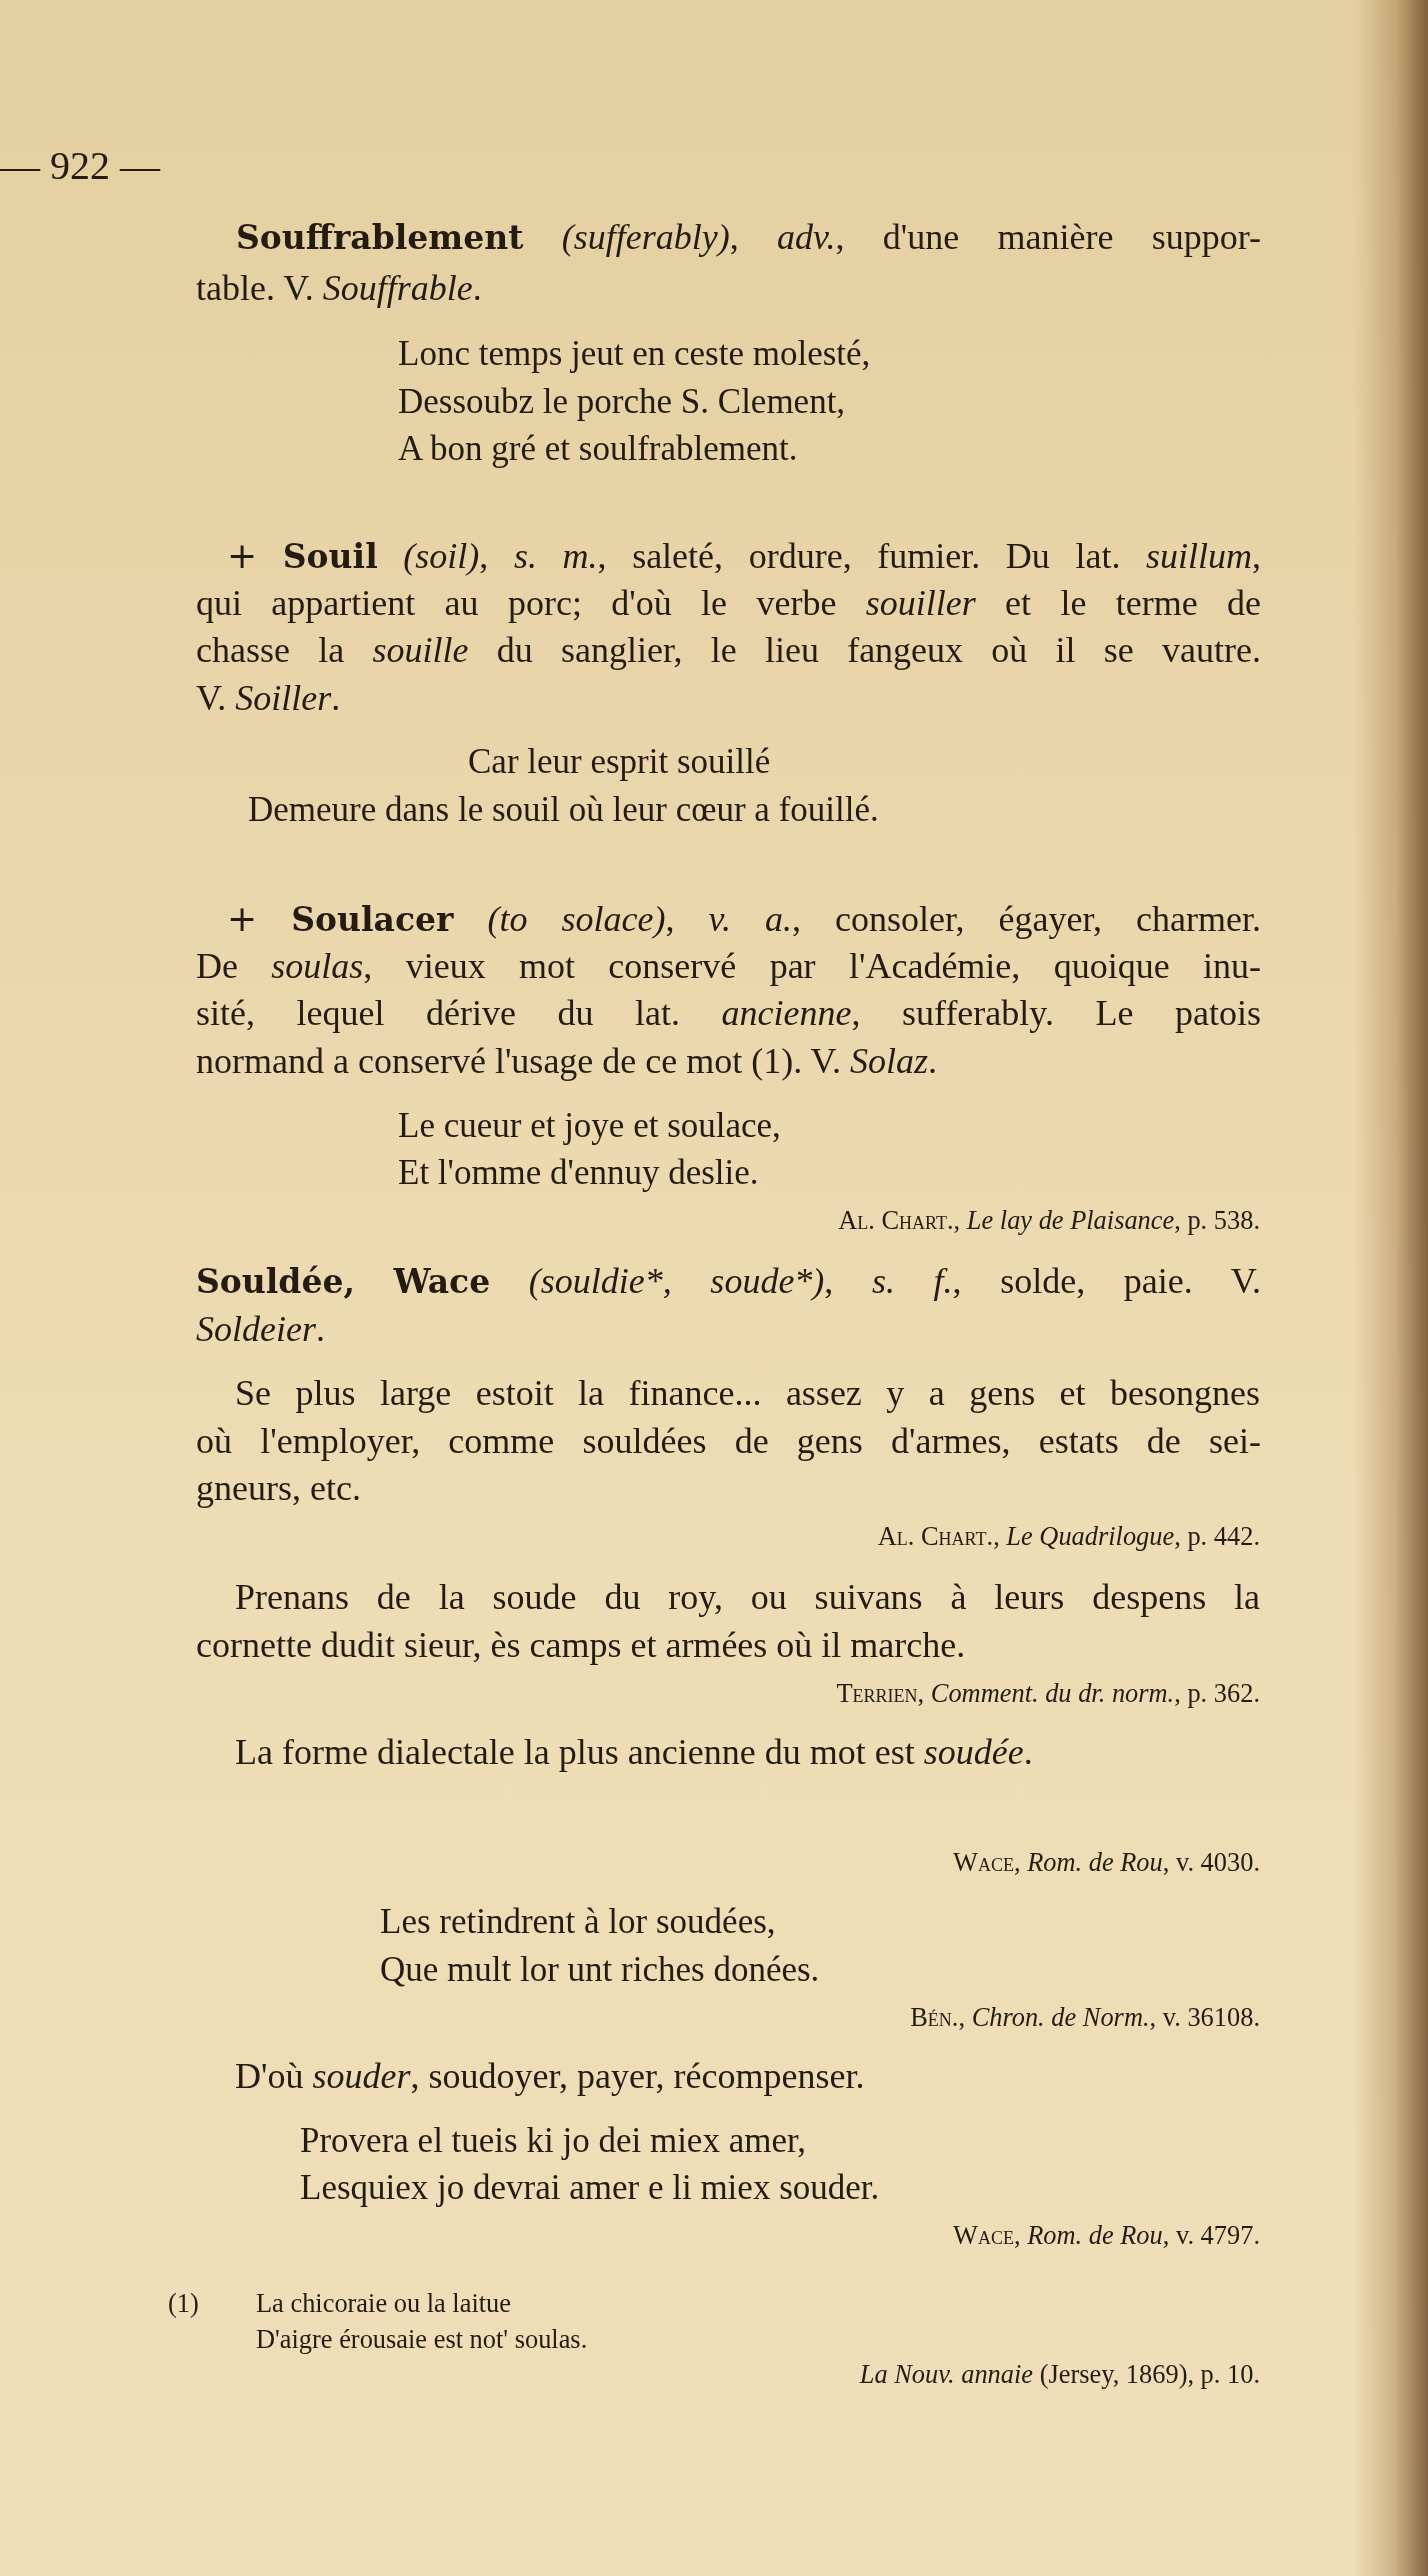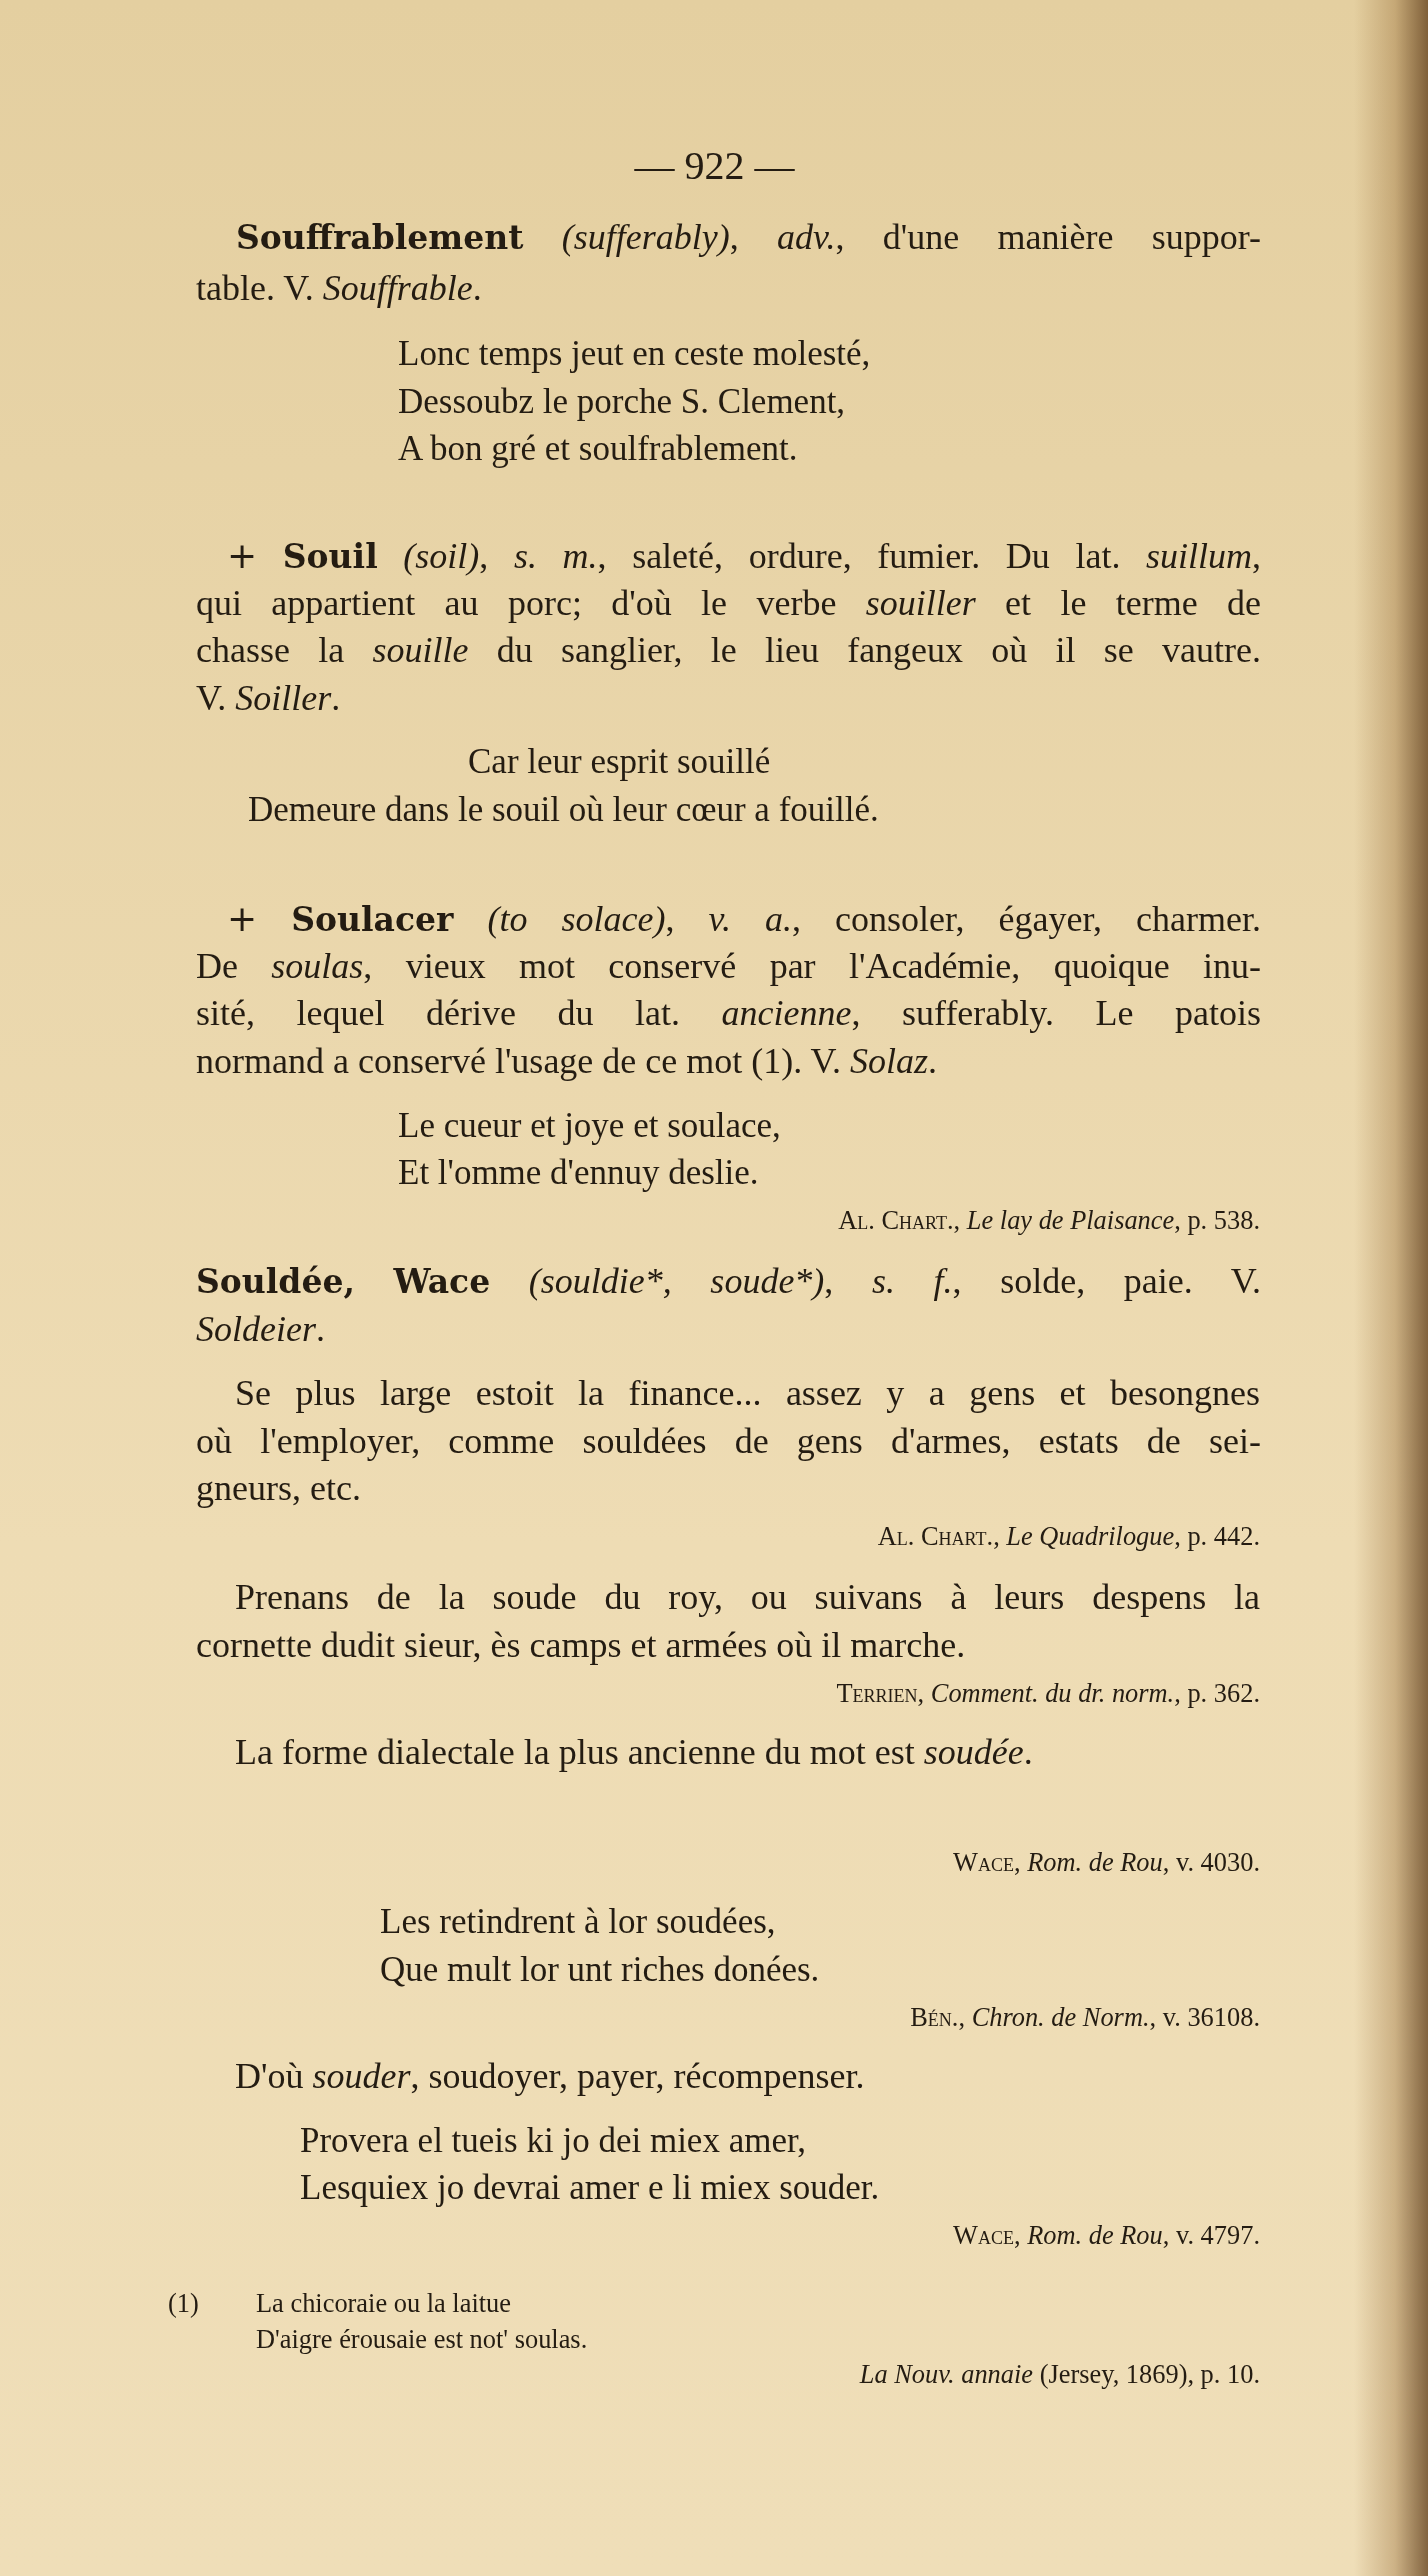--- a/index.html
+++ b/index.html
@@ -22,21 +22,21 @@
     transform-origin: left top;
   }
   .body-line { left: 196px; width: 1065px; text-align: justify; text-align-last: justify; }
   .body-line.last { text-align-last: left; }
   .verse { font-size: 35px; }
   .cite { font-size: 26.4px; text-align: right; right: 169px; left: auto; }
   .sc { font-variant: small-caps; }
   .hw { font-weight: bold; font-family: "DejaVu Serif", serif; font-size: 33px; }
   .i { font-style: italic; }
   .pageno {
-    position: absolute; left: 0; width: 1429px; text-align: center; top: 142px;
+    position: absolute; left: 0; width: 1429px; top: 142px;
     font-family: "Liberation Serif", serif; font-size: 40px;
   }
   .foot { font-size: 26.4px; line-height: 35px; }
   .cross { font-family: "DejaVu Sans", sans-serif; font-weight: normal; }
 </style>
 </head>
 <body>
 
 <div class="page">
 

